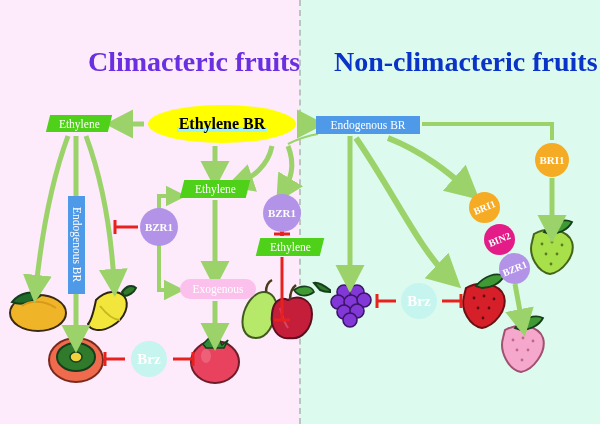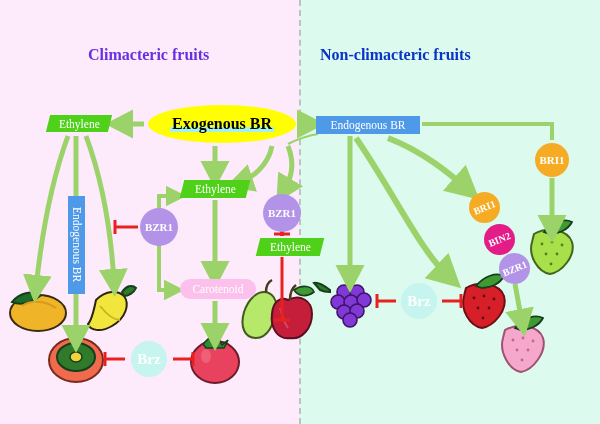--- a/index.html
+++ b/index.html
@@ -12,24 +12,24 @@
   .bg-left{position:absolute;left:0;top:0;width:300px;height:424px;background:#fdeafb;}
   .bg-right{position:absolute;left:300px;top:0;width:300px;height:424px;background:#dcfbee;}
   .divider{position:absolute;left:299px;top:0;width:0;height:424px;
            border-left:2px dashed #b9c6c0;}
 
   svg.layer{position:absolute;left:0;top:0;width:600px;height:424px;}
   svg.arrows{z-index:2;}
 
   .title{
     position:absolute;font-family:"Liberation Serif", serif;
-    font-weight:bold;font-size:16px;white-space:nowrap;z-index:5;
+    font-weight:bold;font-size:28px;white-space:nowrap;z-index:5;
   }
   #title-climacteric{left:88px;top:46px;color:#6a2fe0;}
-  #title-nonclimacteric{left:320px;top:46px;color:#0a33c8;}
+  #title-nonclimacteric{left:334px;top:46px;color:#0a33c8;}
 
   .node{position:absolute;z-index:6;display:flex;align-items:center;
         justify-content:center;white-space:nowrap;}
 
   
   #node-exogenous-br{
     left:148px;top:105px;width:148px;height:38px;
     background:#ffff00;border-radius:50%/50%;
     font-family:"Liberation Serif", serif;font-weight:bold;
     font-size:16px;color:#000;
@@ -289,21 +289,21 @@
         <circle cx="528" cy="350" r="1.4"></circle>
           <circle cx="522" cy="360" r="1.4"></circle>
       </g>
     </g>
   </svg>
 
   <div class="title" id="title-climacteric">Climacteric fruits</div>
   <div class="title" id="title-nonclimacteric">Non-climacteric fruits</div>
 
   <div class="node" id="node-exogenous-br">
-    <span class="hl">Exogenous BR</span>
+    <span class="hl">Ethylene BR</span>
   </div>
 
   <div class="node ethylene" id="node-ethylene-top">
     <span>Ethylene</span>
   </div>
 
   <div class="node ethylene" id="node-ethylene-mid">
     <span>Ethylene</span>
   </div>
 
@@ -313,21 +313,21 @@
 
   <div class="node" id="node-endogenous-br-left">
     <span>Endogenous BR</span>
   </div>
 
   <div class="node" id="node-endogenous-br-right">
     <span>Endogenous BR</span>
   </div>
 
   <div class="node" id="node-carotenoid">
-    <span>Carotenoid</span>
+    <span>Exogenous</span>
   </div>
 
   <div class="node circle c-bzr1" id="node-bzr1-left">
     <span>BZR1</span>
   </div>
 
   <div class="node circle c-bzr1" id="node-bzr1-mid">
     <span>BZR1</span>
   </div>
 

